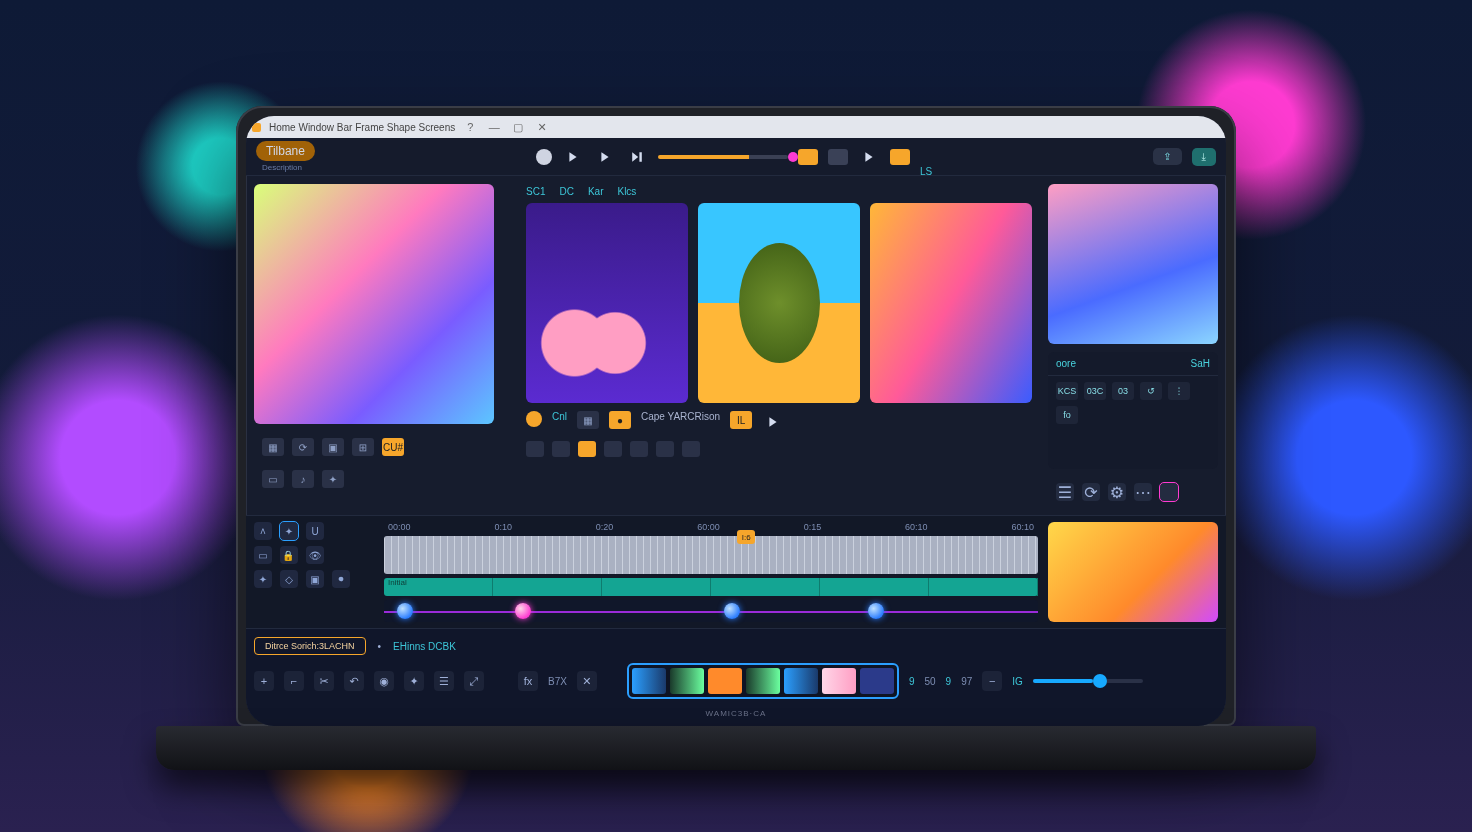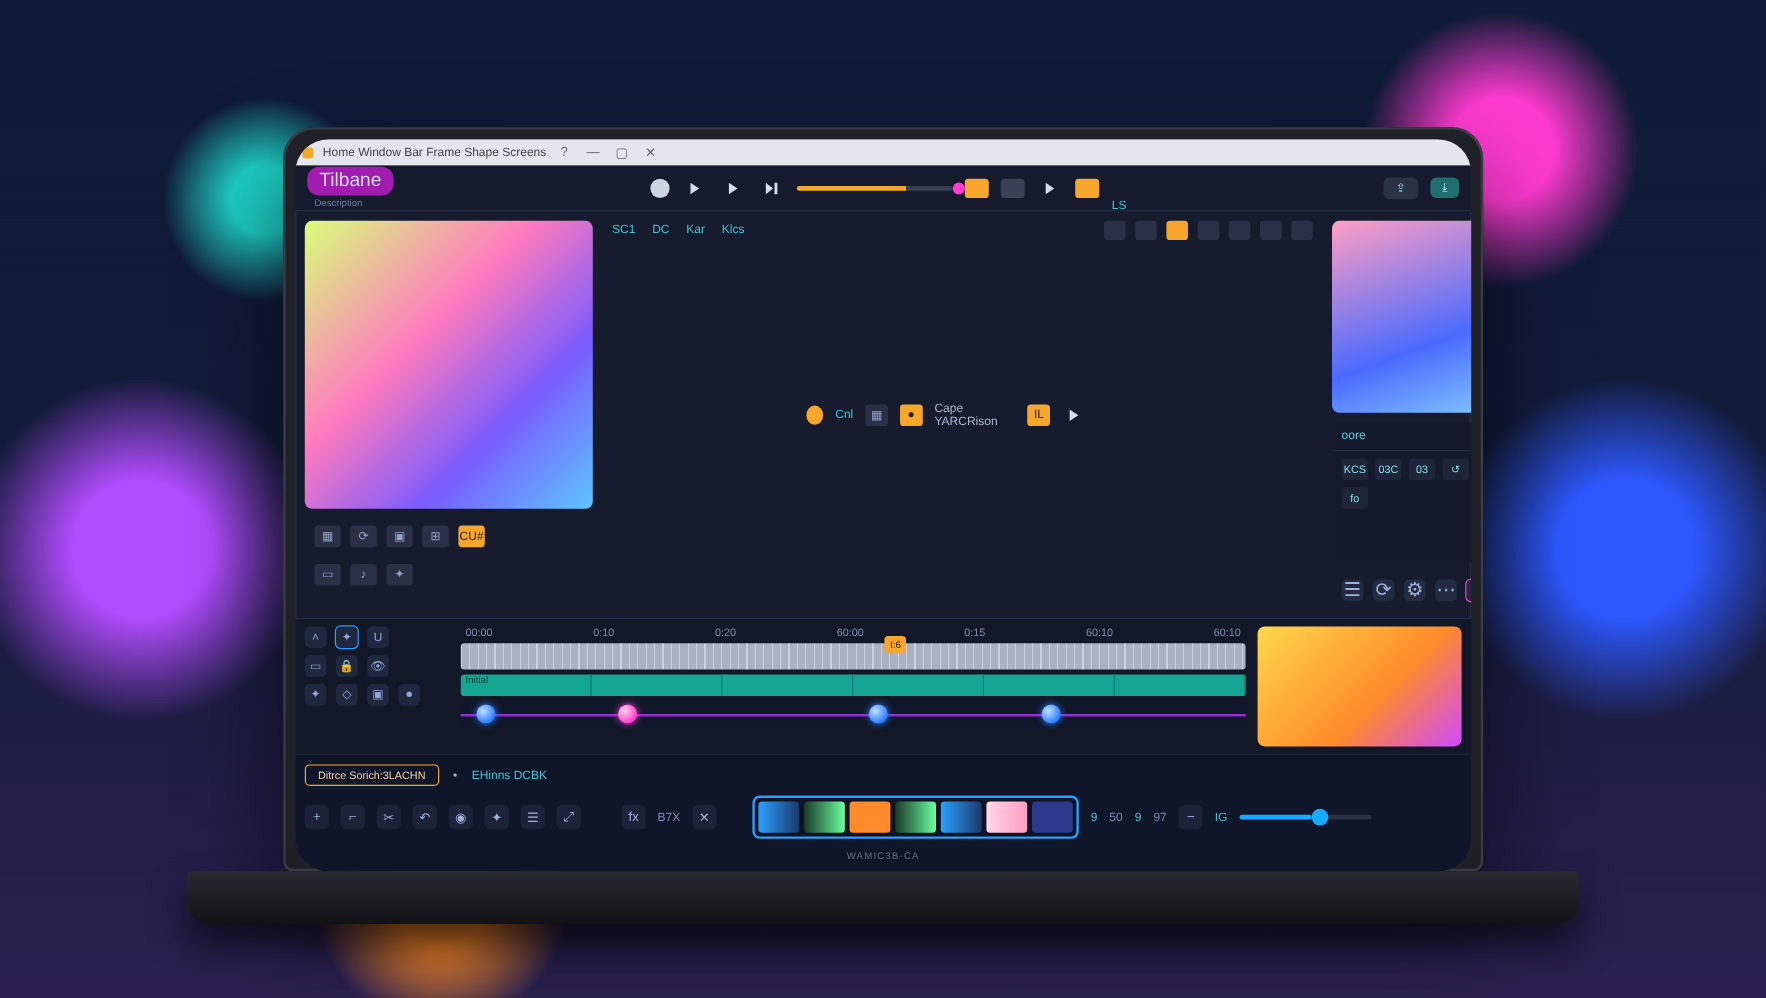--- a/index.html
+++ b/index.html
@@ -38,21 +38,21 @@
 }
 .titlebar .dot{ width:9px; height:9px; background:#f6a62b; border-radius:2px; }
 .titlebar .center{ flex:1; text-align:center; color:#666; }
 .wctl{ display:flex; gap:10px; color:#666; font-size:11px; }
 .wctl span{ width:14px; text-align:center; cursor:default; }
 
 .ribbon{
   height:38px; background:#151b2c; border-bottom:1px solid #222a3e;
   display:flex; align-items:center; padding:0 10px; gap:10px;
 }
-.tabchip{ background:#a21caf; color:#d0d6e6; font-size:16px; padding:3px 10px; border-radius:10px; }
+.tabchip{ background:#a16207; color:#d0d6e6; font-size:12px; padding:3px 10px; border-radius:10px; }
 .ibtn{ width:22px; height:22px; border-radius:4px; display:flex; align-items:center; justify-content:center; color:#aeb8d4; }
 .ibtn.round{ width:16px; height:16px; border-radius:50%; background:#cfd4e2; }
 .ibtn.play svg, .ibtn.fwd svg{ width:12px; height:12px; fill:#d4dcef; }
 .progress{ flex:0 0 130px; height:4px; border-radius:3px;
   background:linear-gradient(90deg,#f6a62b 0 70%,#3a4054 70% 100%); position:relative; }
 .progress::after{ content:""; position:absolute; right:-10px; top:-3px; width:10px; height:10px; border-radius:50%; background:#ff3bd2; }
 .chip{ width:20px; height:16px; border-radius:3px; background:#f6a62b; }
 .chip.gray{ background:#3a4157; }
 .pill{ padding:3px 10px; border-radius:5px; background:#2a3246; color:#7bdce4; font-size:10px; }
 .pill.accent{ background:#1f6f6e; color:#bff7f2; }
@@ -61,26 +61,26 @@
 .main{ flex:1; display:grid; grid-template-columns:240px 1fr 170px; gap:8px; padding:8px; }
 .panel{ background:#141a2b; border-radius:6px; }
 
 .side-prev{
   height:240px; border-radius:6px; overflow:hidden;
 }
 .side-strip{ display:flex; gap:8px; padding:8px; }
 .sicon{ width:22px; height:18px; border-radius:3px; background:#2a3147; display:flex; align-items:center; justify-content:center; color:#8fa0c6; font-size:10px; }
 .sicon.orange{ background:#f6a62b; color:#222; }
 
-.gallery{ display:flex; flex-direction:row; }
+.gallery{ display:flex; flex-direction:column;margin-left:16px; }
 .filter-row{ display:flex; gap:14px; padding:2px 8px 6px; font-size:10px; }
 .filter-row span{ color:#3dc6d8; }
 .thumbs{ display:flex; gap:10px; padding:0 8px; }
 .thumb{ flex:1; height:200px; border-radius:6px; overflow:hidden; }
-.toolrow{ display:flex; gap:10px; align-items:center; padding:8px; font-size:10px; color:#aab4d0; }
+.toolrow{ display:flex; gap:10px; align-items:flex-start; padding:8px; font-size:10px; color:#aab4d0; }
 .toolrow .orb{ width:16px; height:16px; border-radius:50%; background:#f6a62b; }
 .toolrow .txt{ color:#3dc6d8; }
 .toolrow2{ display:flex; gap:8px; padding:0 8px 6px; }
 .toolrow2 .i{ width:18px; height:16px; border-radius:3px; background:#2a3147; }
 .toolrow2 .i.o{ background:#f6a62b; }
 
 .rpanel{ display:flex; flex-direction:column; gap:8px; }
 .rprev{ height:160px; border-radius:6px; overflow:hidden; }
 .rheader{ display:flex; justify-content:space-between; padding:6px 8px; font-size:10px; color:#49d3de; border-bottom:1px solid #222a3e; }
 .rbtns{ display:flex; flex-wrap:wrap; gap:6px; padding:6px 8px; }
@@ -93,21 +93,21 @@
   background:#121827; border-top:1px solid #222a3e;
   padding:6px 8px; display:grid; grid-template-columns:120px 1fr 170px; gap:10px;
 }
 .tl-ctl{ display:flex; flex-direction:column; gap:6px; }
 .tl-row{ display:flex; gap:8px; align-items:center; }
 .tl-row .c{ width:18px; height:18px; border-radius:4px; background:#202840; color:#8fa6d6; display:flex; align-items:center; justify-content:center; font-size:10px; }
 .tl-row .c.on{ outline:1px solid #2b9fff; }
 .tl-area{ display:flex; flex-direction:column; gap:4px; }
 .ruler-labels{ display:flex; justify-content:space-between; font-size:9px; color:#7d8db2; padding:0 4px; }
 .ruler{
-  height:22px; border-radius:3px;
+  height:38px; border-radius:3px;
   background:repeating-linear-gradient(90deg,#cbd1de 0 1px,#aab1c2 1px 7px);
   position:relative;
 }
 .ruler .marker{ position:absolute; top:-6px; width:18px; height:14px; background:#f6a62b; border-radius:3px; font-size:8px; color:#222; display:flex; align-items:center; justify-content:center; }
 .track-teal{ height:18px; border-radius:3px; background:#14a593; display:flex; font-size:8px; color:#0e3f39; }
 .track-teal .seg{ flex:1; border-right:1px solid #0f7c6e; padding-left:4px; }
 .track-kf{ height:22px; position:relative; background:#10172a; border-radius:3px; }
 .track-kf::before{ content:""; position:absolute; left:0; right:0; top:50%; height:2px; background:#9a2bd9; }
 .track-kf .kf{ position:absolute; top:3px; width:16px; height:16px; border-radius:50%;
   background:radial-gradient(circle at 35% 35%, #bfe1ff, #2b7dff 70%); box-shadow:0 0 6px #2b7dff; }

